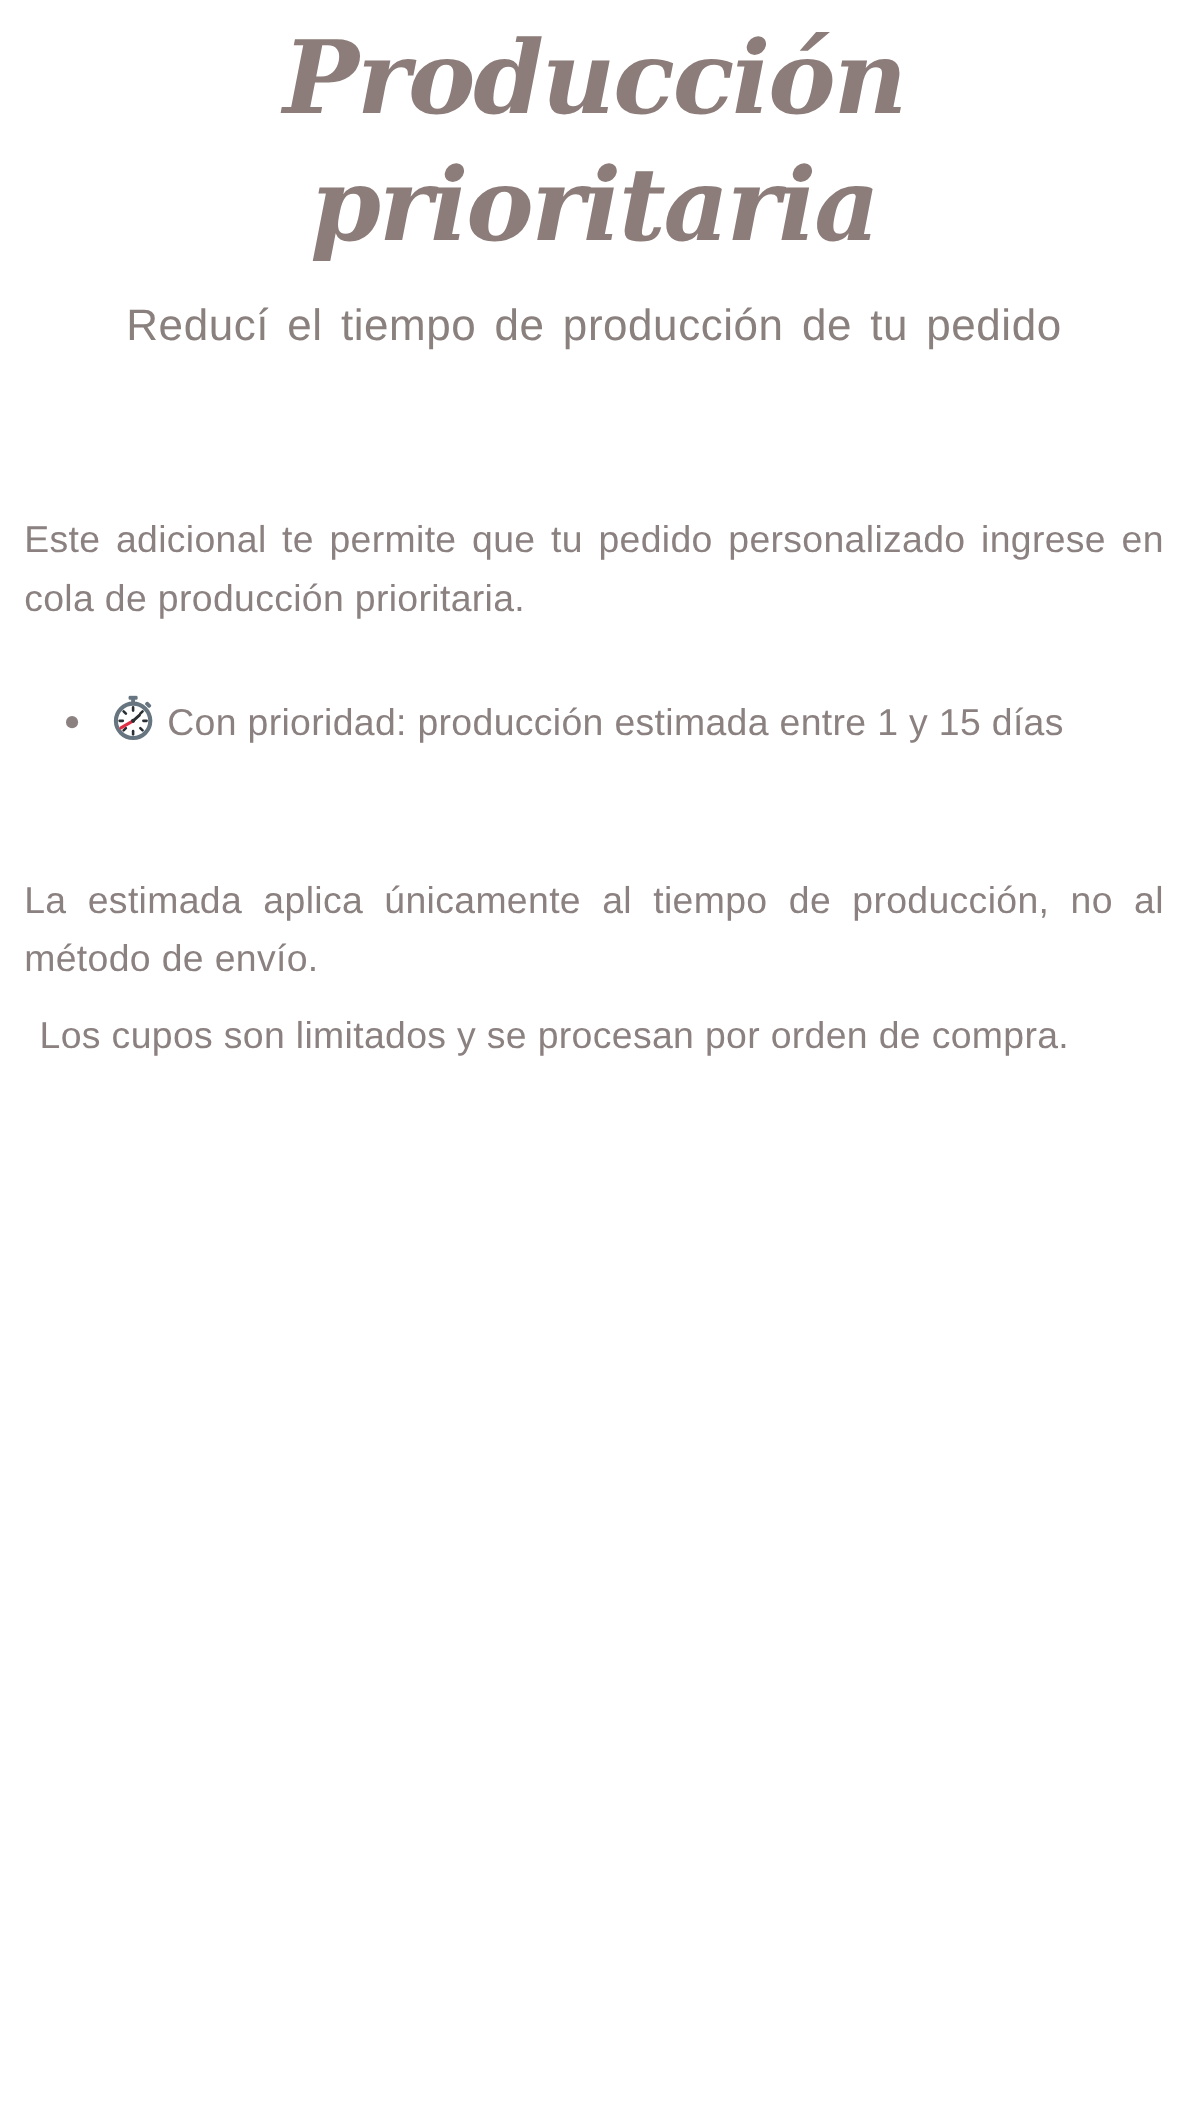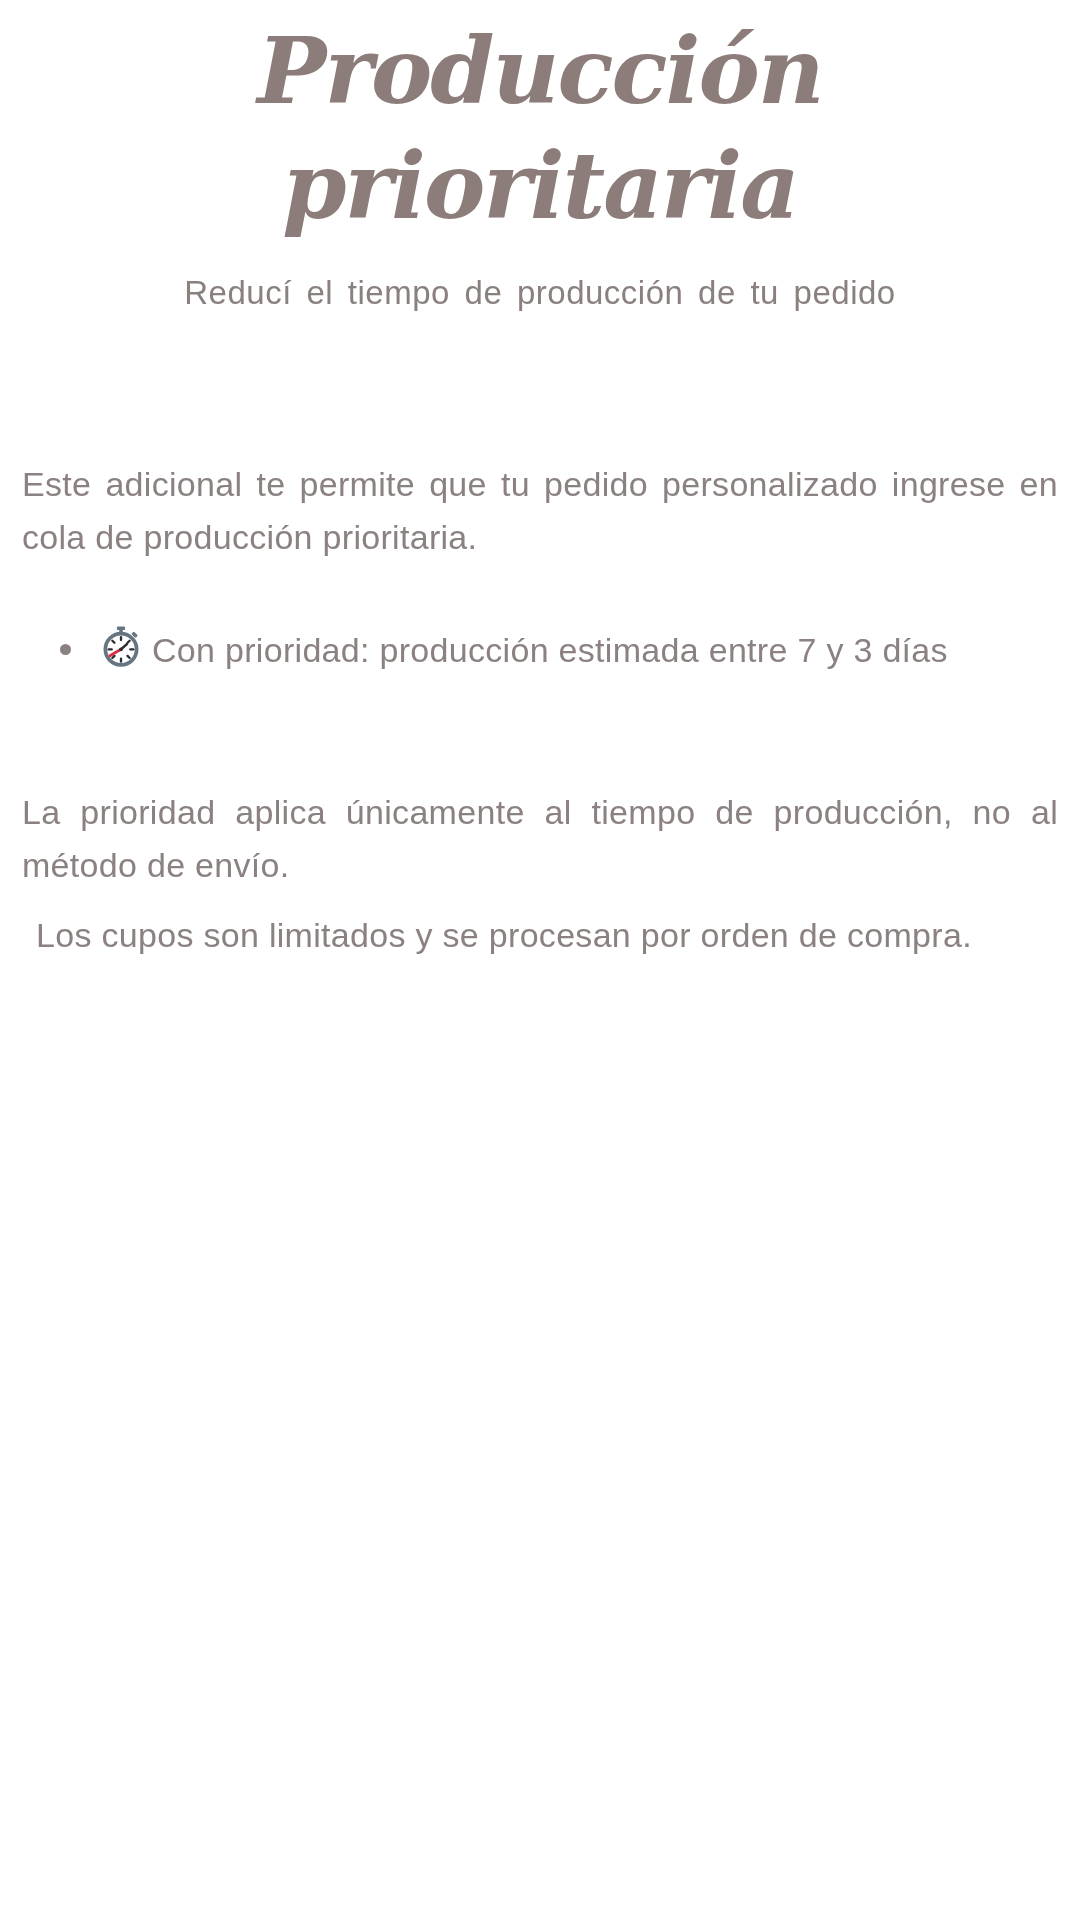--- a/index.html
+++ b/index.html
@@ -22,21 +22,21 @@
     font-weight: 700;
     font-size: 92px;
     line-height: 1.25;
     color: #8d7d7a;
     text-align: center;
     letter-spacing: -2px;
     margin: 0;
   }
   .subtitle {
     margin-top: 30px;
-    font-size: 33px;
+    font-size: 40px;
     color: #8a807e;
     text-align: center;
     letter-spacing: 0.5px;
     word-spacing: 5px;
     font-weight: 400;
   }
   .body-text {
     font-size: 34px;
     line-height: 1.56;
     color: #8b8180;
@@ -100,22 +100,22 @@
           <line x1="7.5" y1="20" x2="10" y2="20"></line>
           <line x1="26" y1="20" x2="28.5" y2="20"></line>
           <line x1="10.6" y1="12.6" x2="12.4" y2="14.4"></line>
           <line x1="23.6" y1="25.6" x2="25.4" y2="27.4"></line>
           <line x1="10.6" y1="27.4" x2="12.4" y2="25.6"></line>
           <line x1="23.6" y1="14.4" x2="25.4" y2="12.6"></line>
         </g>
         <line x1="18" y1="20" x2="23" y2="15.5" stroke="#292f33" stroke-width="2.2" stroke-linecap="round"></line>
         <line x1="18" y1="20" x2="8.5" y2="25.5" stroke="#dd2e44" stroke-width="2.4" stroke-linecap="round"></line>
         <circle cx="18" cy="20" r="1.6" fill="#292f33"></circle>
-      </svg></span><span>Con prioridad: producción estimada entre 7 y 3 días</span>
+      </svg></span><span>Con prioridad: producción estimada entre 1 y 15 días</span>
     </li>
   </ul>
 
   <div class="notes">
-    <p class="body-text" style="margin:0">La prioridad aplica únicamente al tiempo de producción, no al método de envío.</p>
+    <p class="body-text" style="margin:0">La estimada aplica únicamente al tiempo de producción, no al método de envío.</p>
     <p class="body-text note2">Los cupos son limitados y se procesan por orden de compra.</p>
   </div>
 
 </div>
 
 </body></html>

